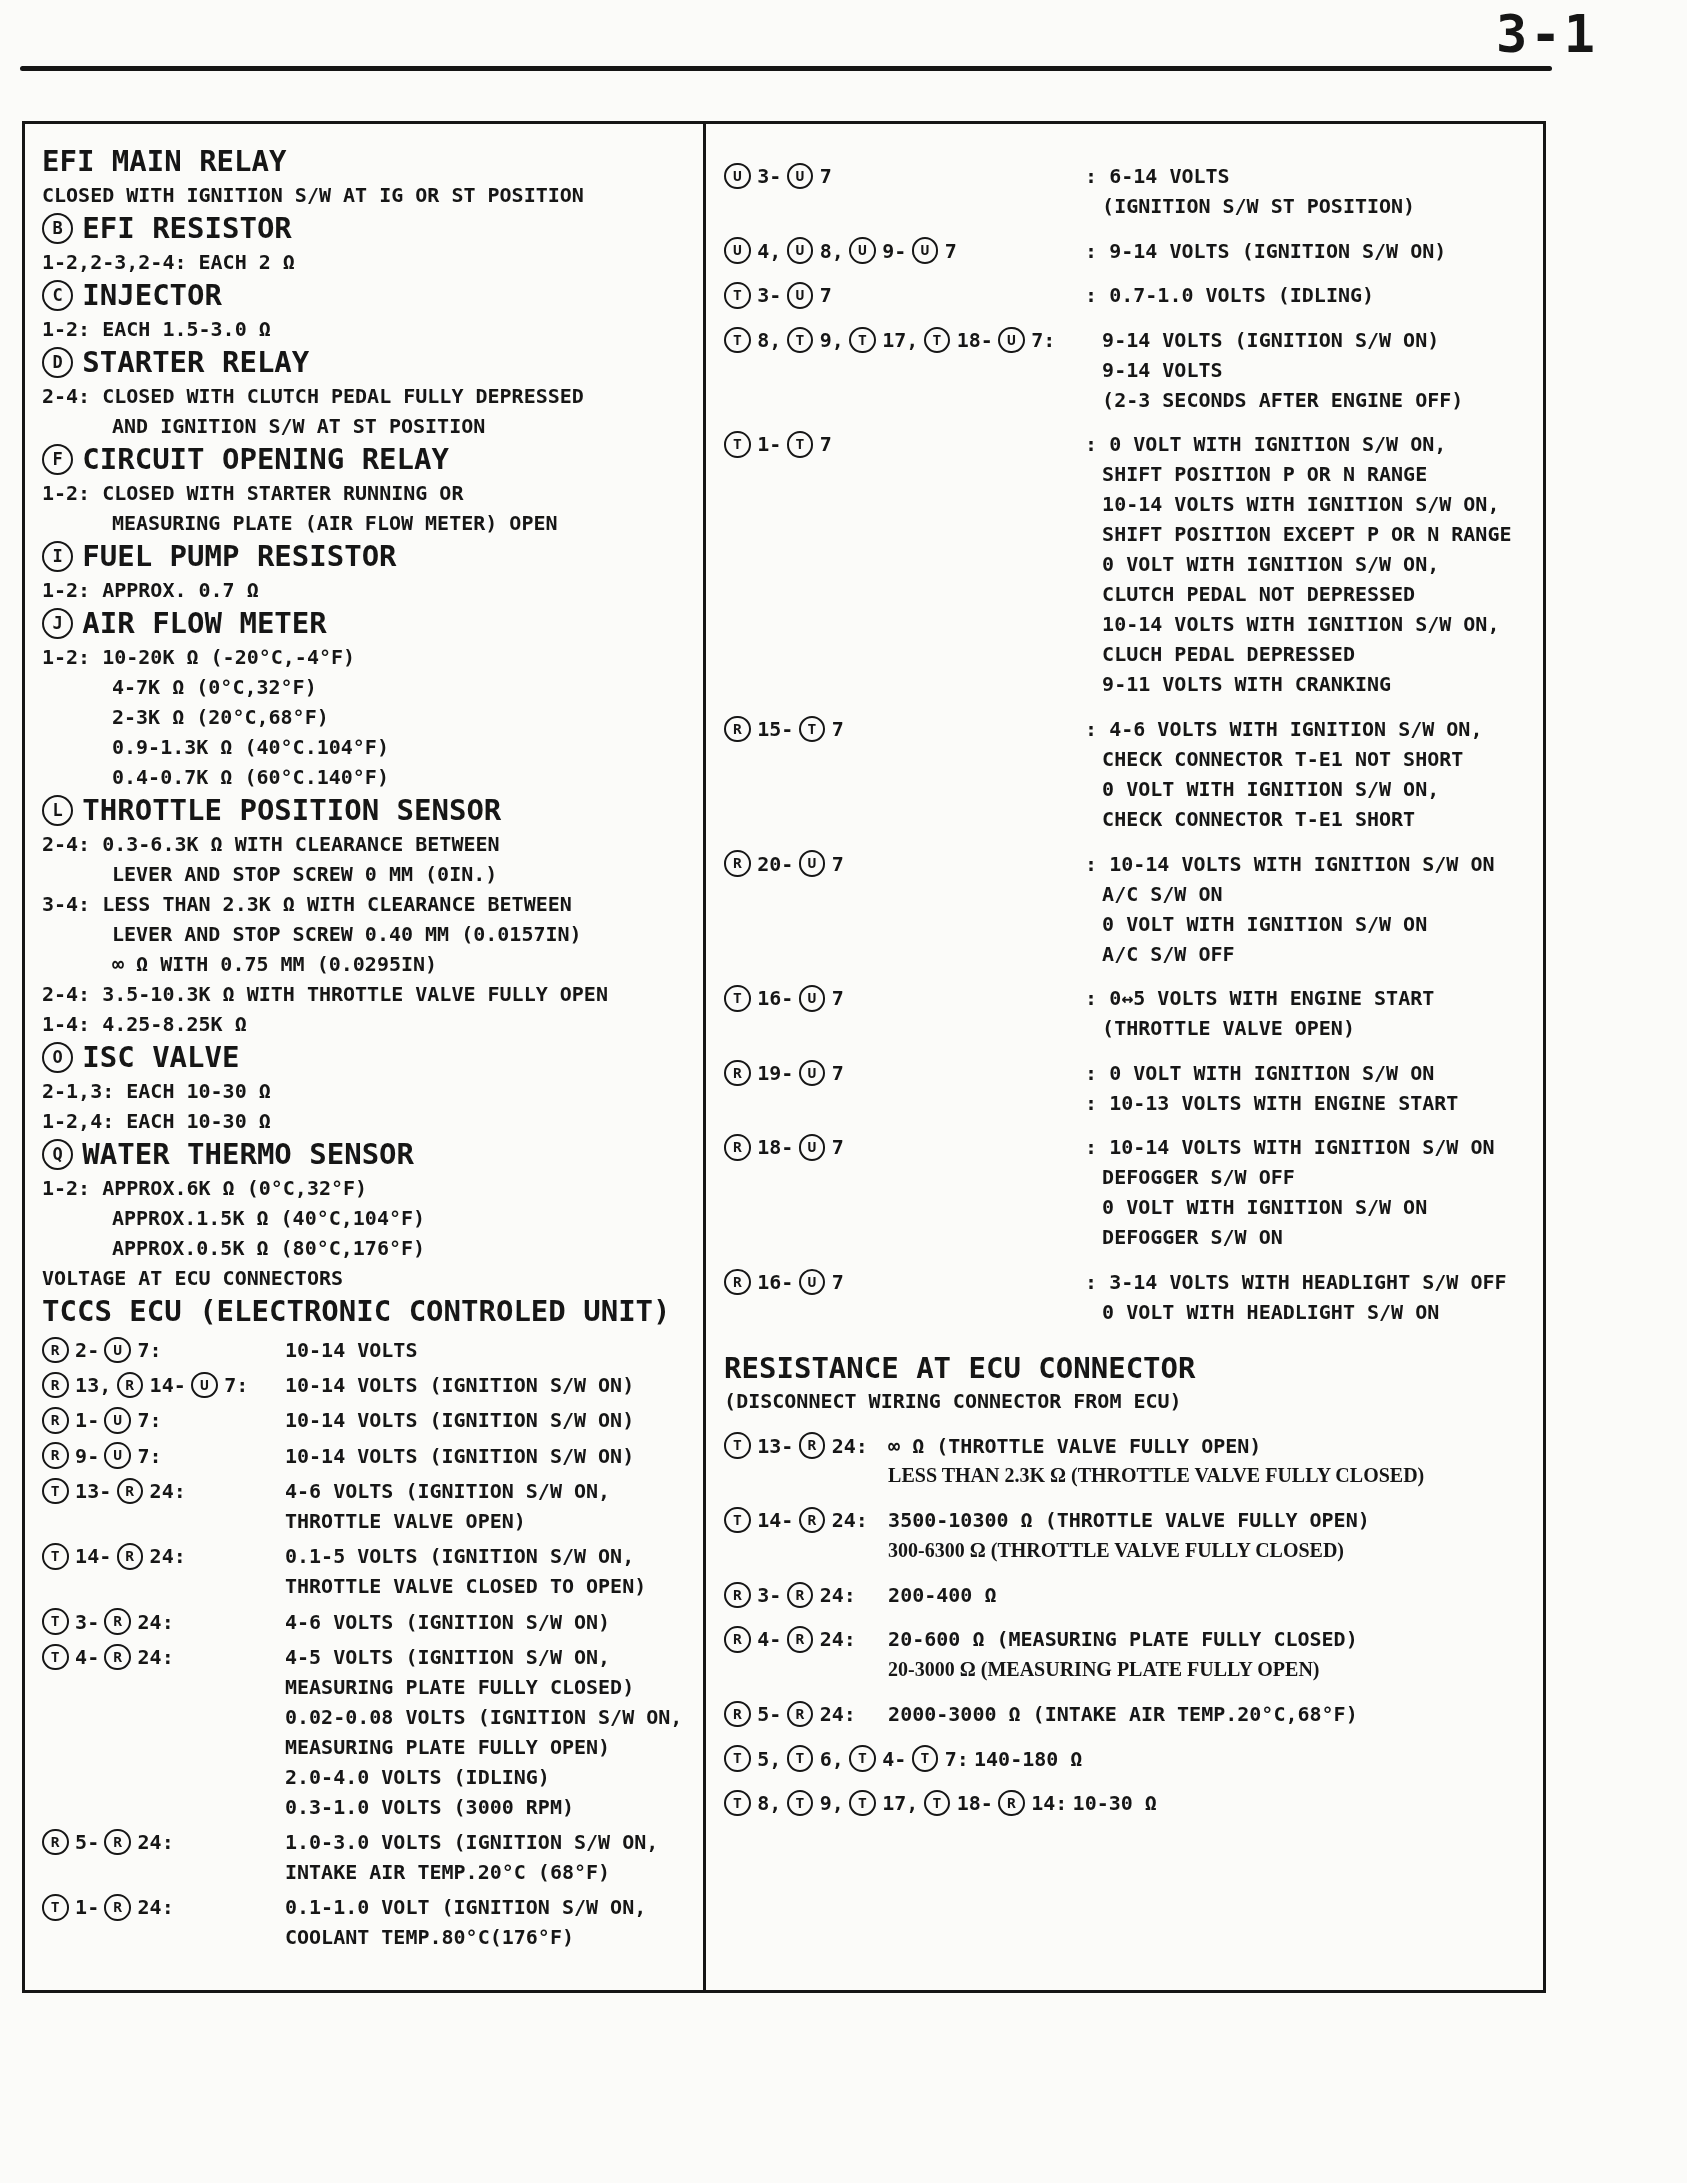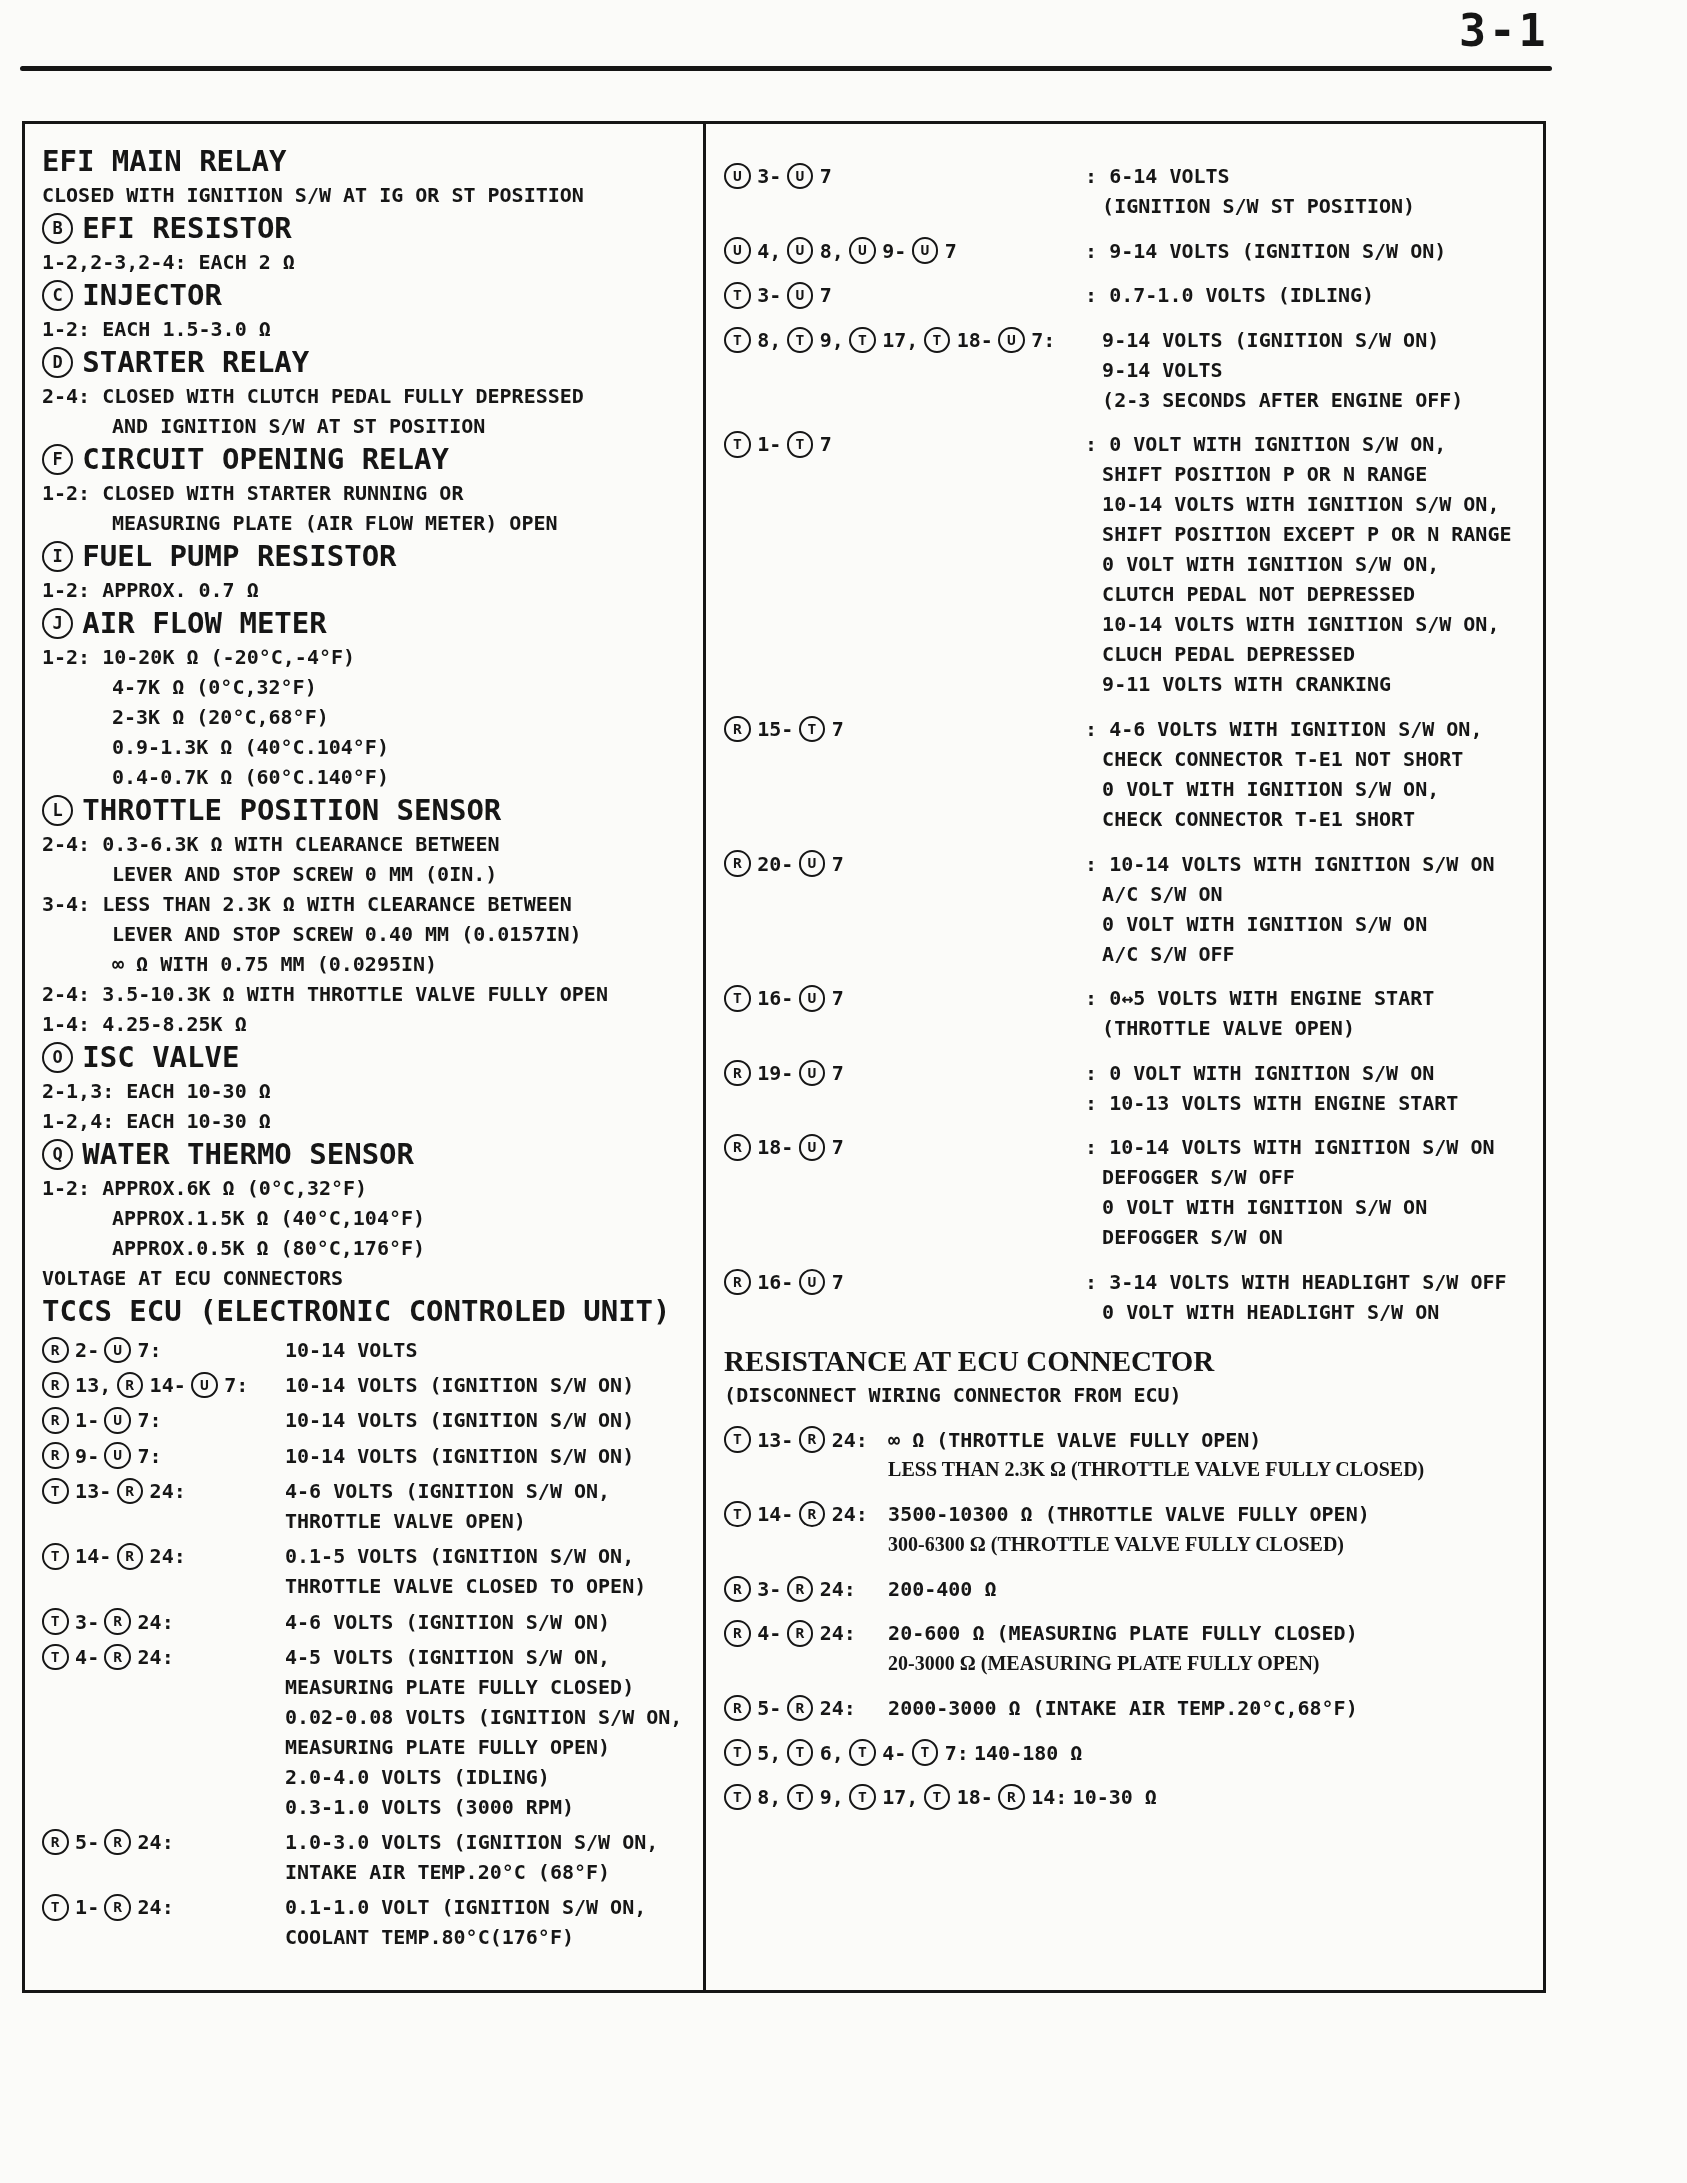--- a/index.html
+++ b/index.html
@@ -6,22 +6,22 @@
   .page{
     position:relative;
     width:1688px;height:2183px;
     background:#fbfbf9;
     color:#161616;
     font-family:"DejaVu Sans Mono","Liberation Mono",monospace;
     font-weight:700;
     overflow:hidden;
   }
   .pageno{
-    position:absolute;top:4px;left:1459px;
-    font-size:45px;letter-spacing:2.6px;
+    position:absolute;top:4px;left:1496px;
+    font-size:52px;letter-spacing:2.6px;
   }
   .toprule{
     position:absolute;top:66px;left:20px;
     width:1532px;height:5.3px;background:#161616;border-radius:3.3px;
   }
   .specbox{
     position:absolute;top:121px;left:22px;
     width:1524px;height:1872px;
     border:3.3px solid #161616;
     display:flex;box-sizing:border-box;
@@ -30,21 +30,21 @@
   .col{box-sizing:border-box;overflow:hidden;height:100%;}
   .col.left{width:678px;padding:18.5px 10.6px 0 17px;}
   .divider{width:2.6px;background:#161616;flex:none;}
   .col.right{flex:1;padding:22.5px 8px 0 18.5px;}
 
   .line{
     display:flex;align-items:center;
     height:30px;font-size:20px;white-space:pre;
   }
   .line.heading{height:37px;font-size:29px;}
-  .col.right .line.heading{margin-top:16px;font-family:Liberation Serif, serif;}
+  .col.right .line.heading{margin-top:22px;}
   .col.left .line.row{margin-top:5.3px;}
   .col.right .line.row{margin-top:14.6px;}
   .col .line:first-child{margin-top:0;}
 
   
   .ind1{padding-left:70px;align-items:center;}
   .cl{padding-left:243px;}
   .cr{padding-left:378px;}
   .crc{padding-left:361px;}
   .cres{padding-left:164px;font-family:Liberation Serif, serif;}

